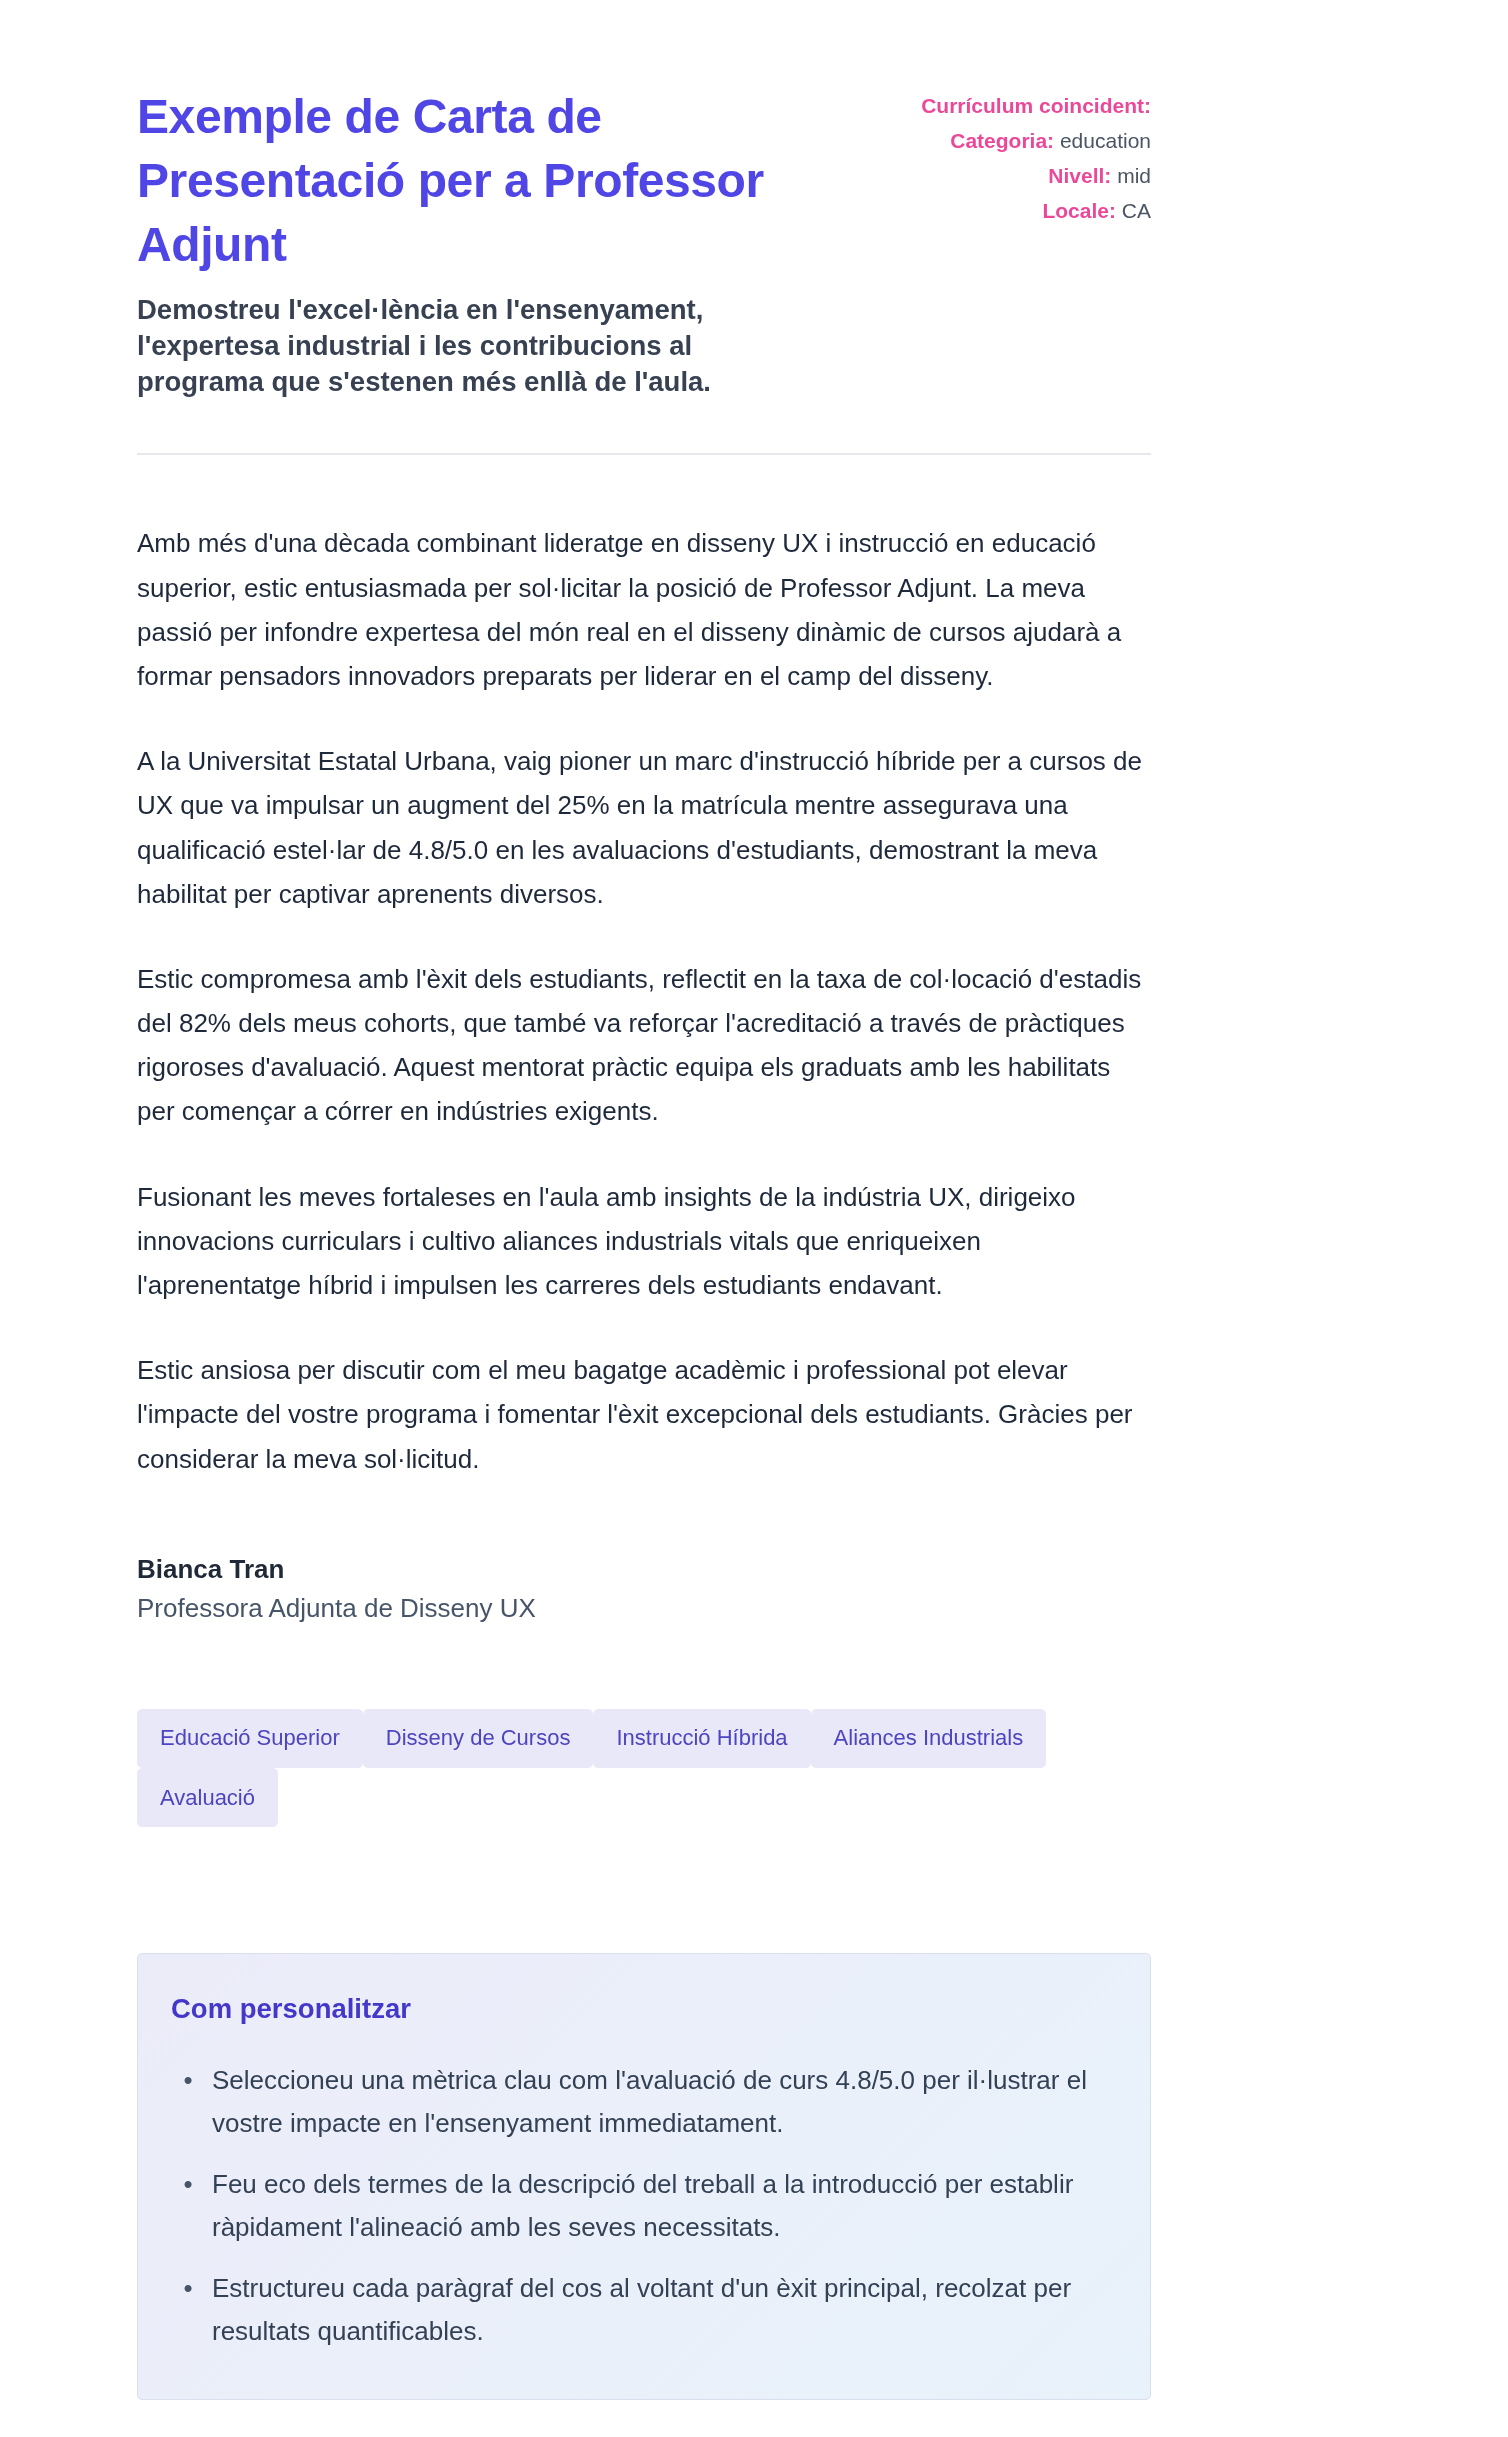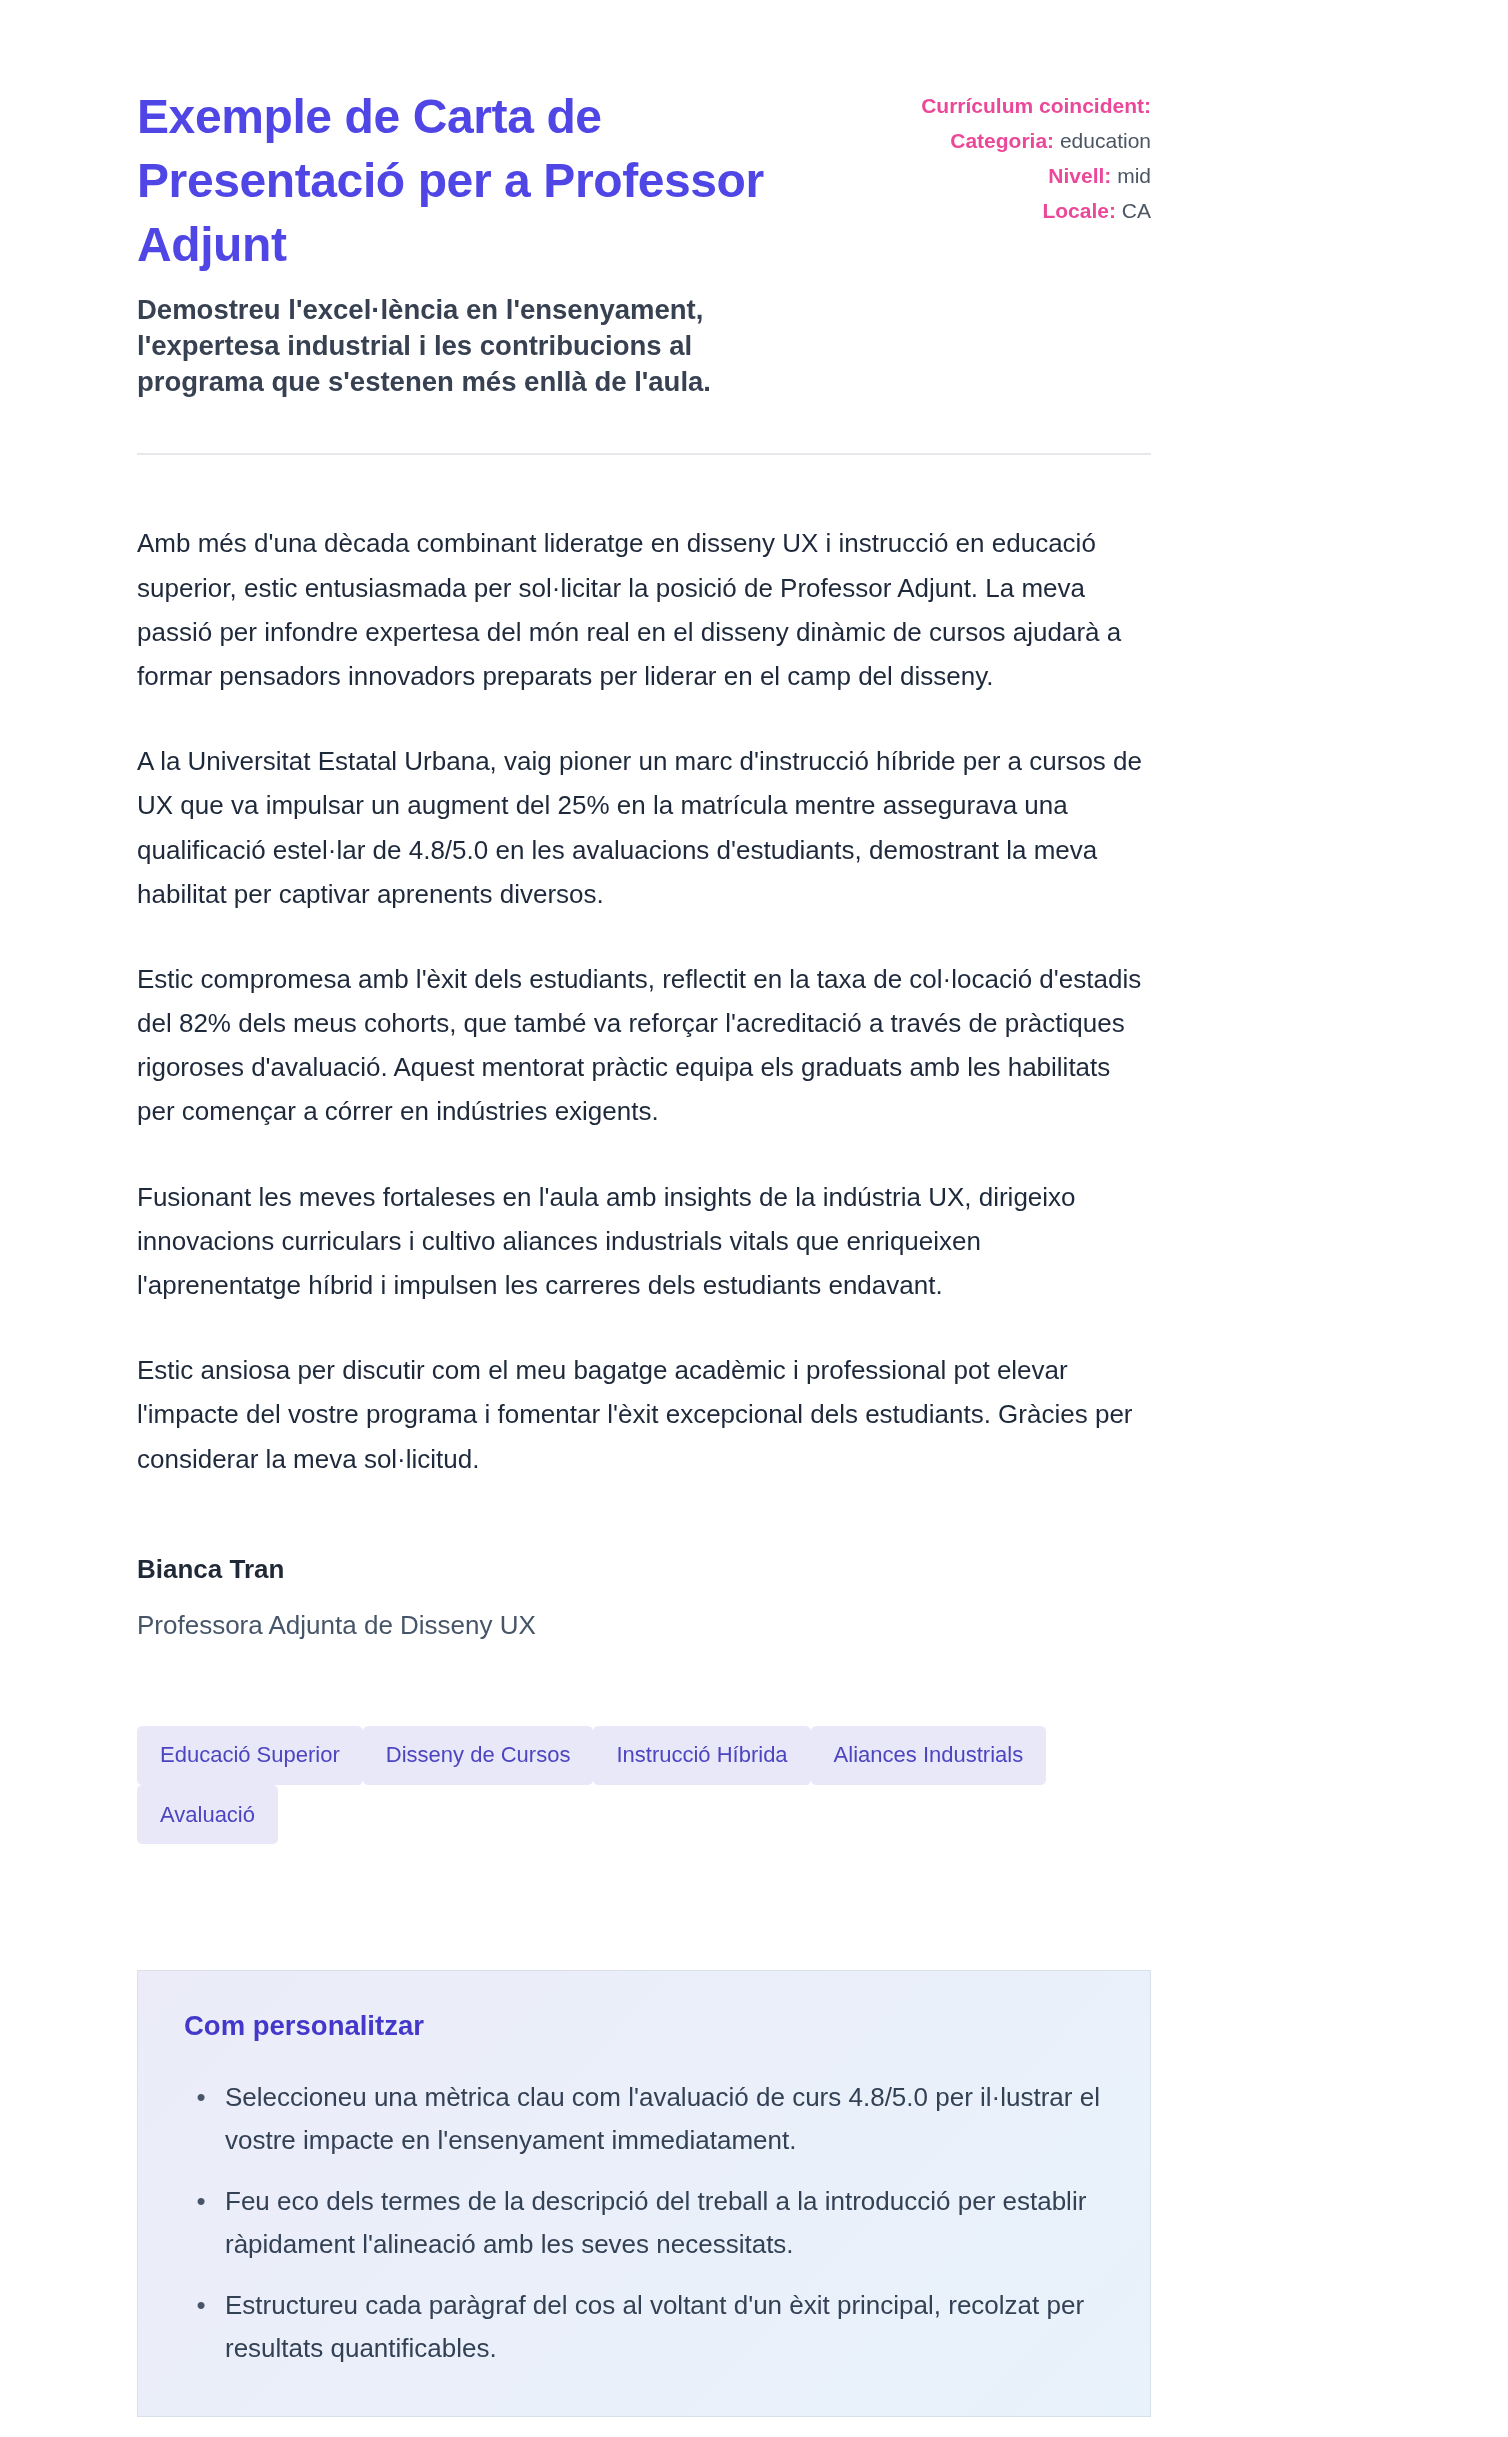--- a/index.html
+++ b/index.html
@@ -73,21 +73,21 @@
     line-height: 1.7;
     color: #1e293b;
   }
   .sig-name {
     margin-top: 73px;
     font-size: 26px;
     font-weight: 700;
     color: #1f2937;
   }
   .sig-role {
-    margin-top: 25px;
+    margin-top: 8px;
     font-size: 26px;
     color: #475569;
   }
 
   
   .tags {
     margin-top: 85px;
     display: flex;
     flex-wrap: wrap;
   }
@@ -99,23 +99,23 @@
     line-height: 1;
     padding: 18.6px 23px;
     border-radius: 5.3px;
     cursor: default;
   }
 
   
   .tips {
     margin-top: 126px;
     border: 0.9px solid #d9dfec;
-    border-radius: 0;
+    border-radius: 5px;
     background: linear-gradient(135deg, #ececf9 0%, #eaf0fa 55%, #e8f2fb 100%);
-    padding: 39px 41px 46px 46px;
+    padding: 39px 41px 46px 33px;
   }
   .tips-heading {
     font-size: 27.5px;
     font-weight: 700;
     color: #4338ca;
   }
   .tips-list {
     margin-top: 34px;
     list-style: none;
   }

